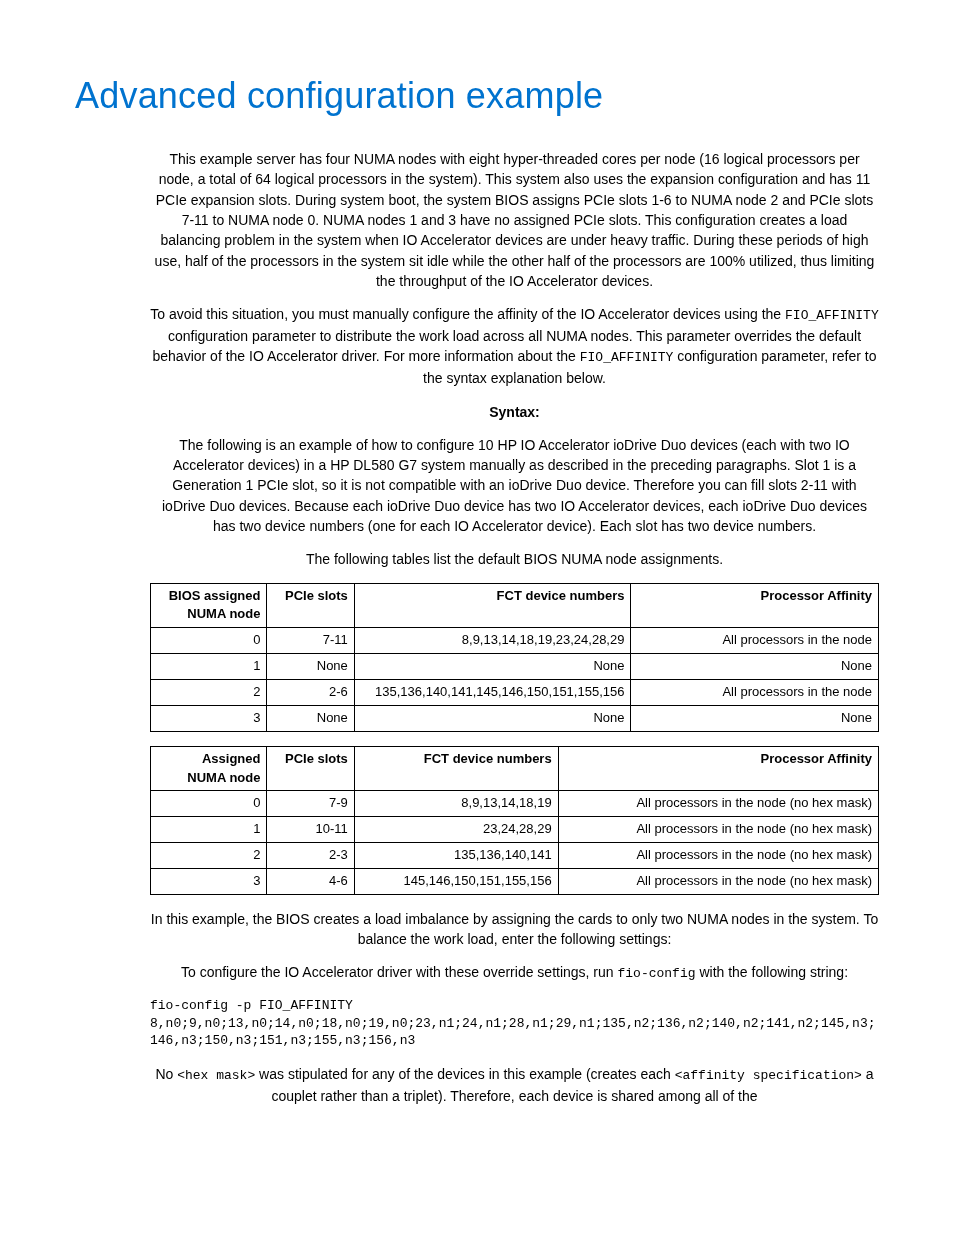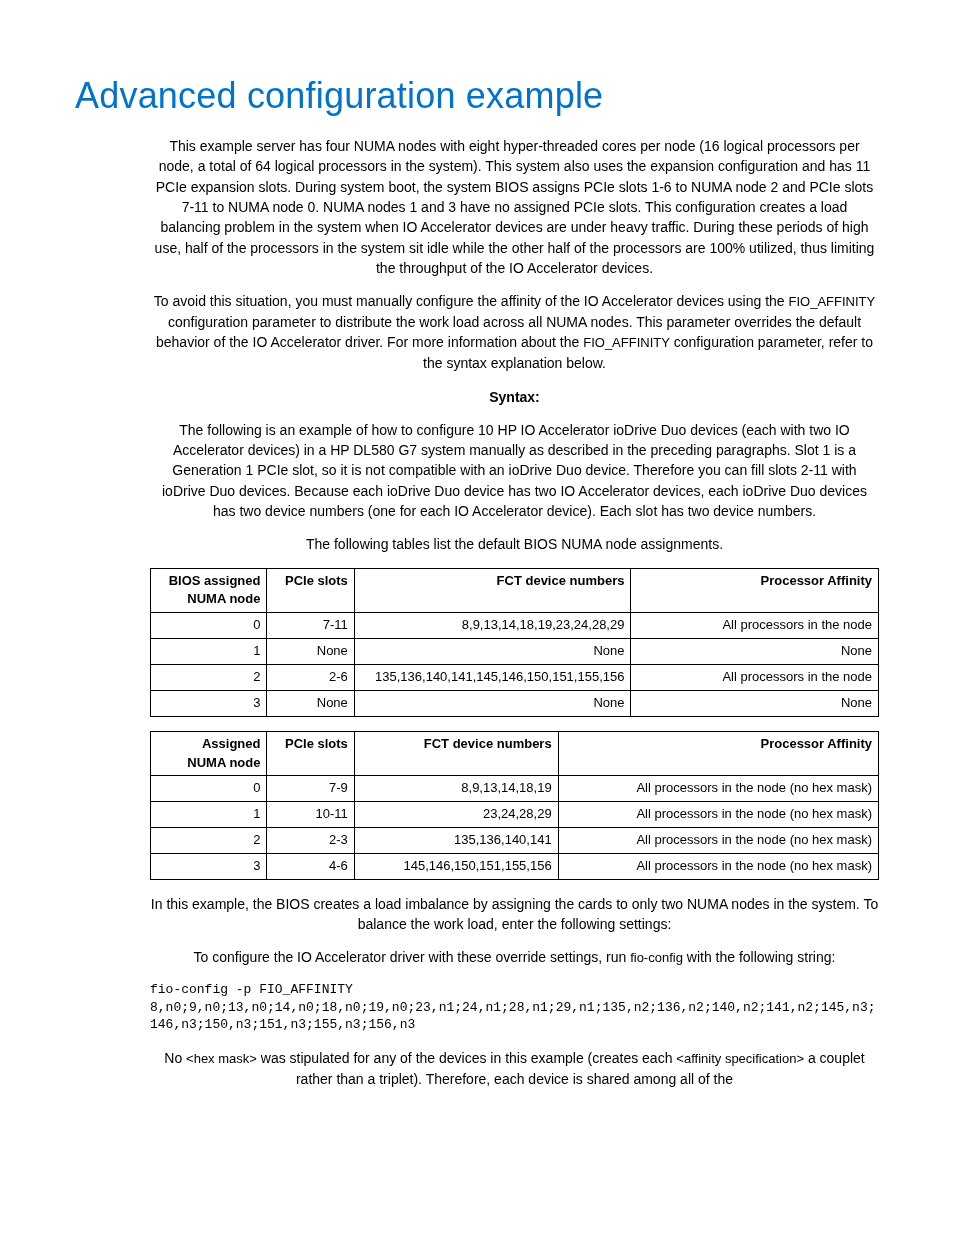--- a/index.html
+++ b/index.html
@@ -11,32 +11,32 @@
       padding: 70px 75px 50px 75px;
       width: 954px;
       box-sizing: border-box;
       line-height: 1.45;
     }
     h1 {
       font-family: Arial, Helvetica, sans-serif;
       font-weight: 300;
       color: #0073cf;
       font-size: 36px;
-      margin: 0 0 14px 0;
+      margin: 0 0 27px 0;
       letter-spacing: 0.2px;
     }
     .body-text {
       margin-left: 75px;
     }
     p {
       margin: 0 0 13px 0;
       text-align: center;
     }
     .code-inline {
-      font-family: Liberation Sans, sans-serif;
+      font-family: Liberation Mono, monospace;
       font-size: 13px;
     }
     .bold {
       font-weight: bold;
     }
     table {
       border-collapse: collapse;
       width: 100%;
       margin: 6px 0 14px 0;
       font-size: 13px;

